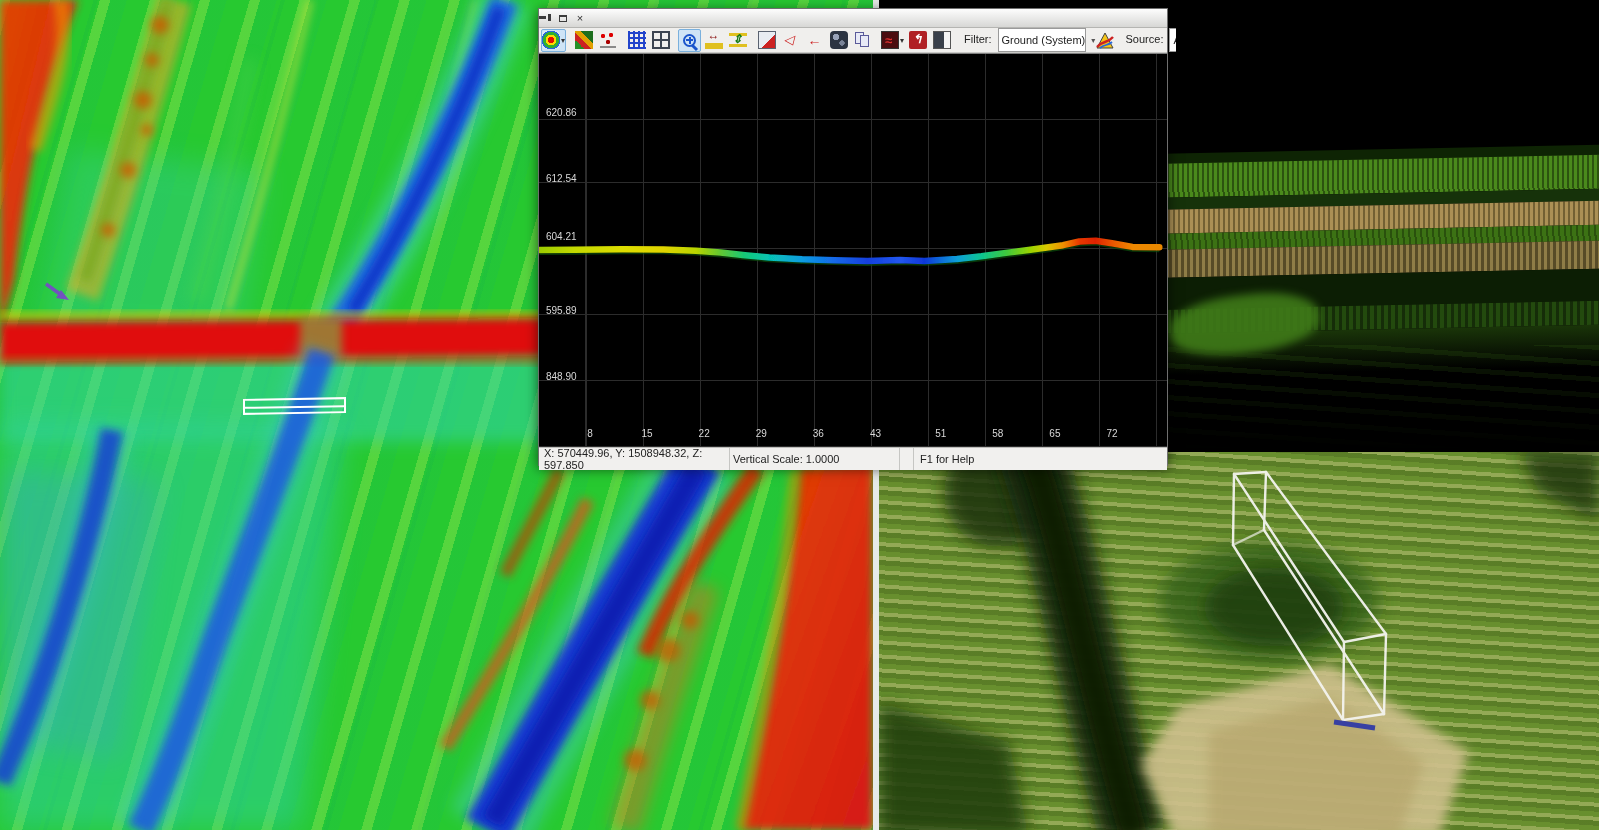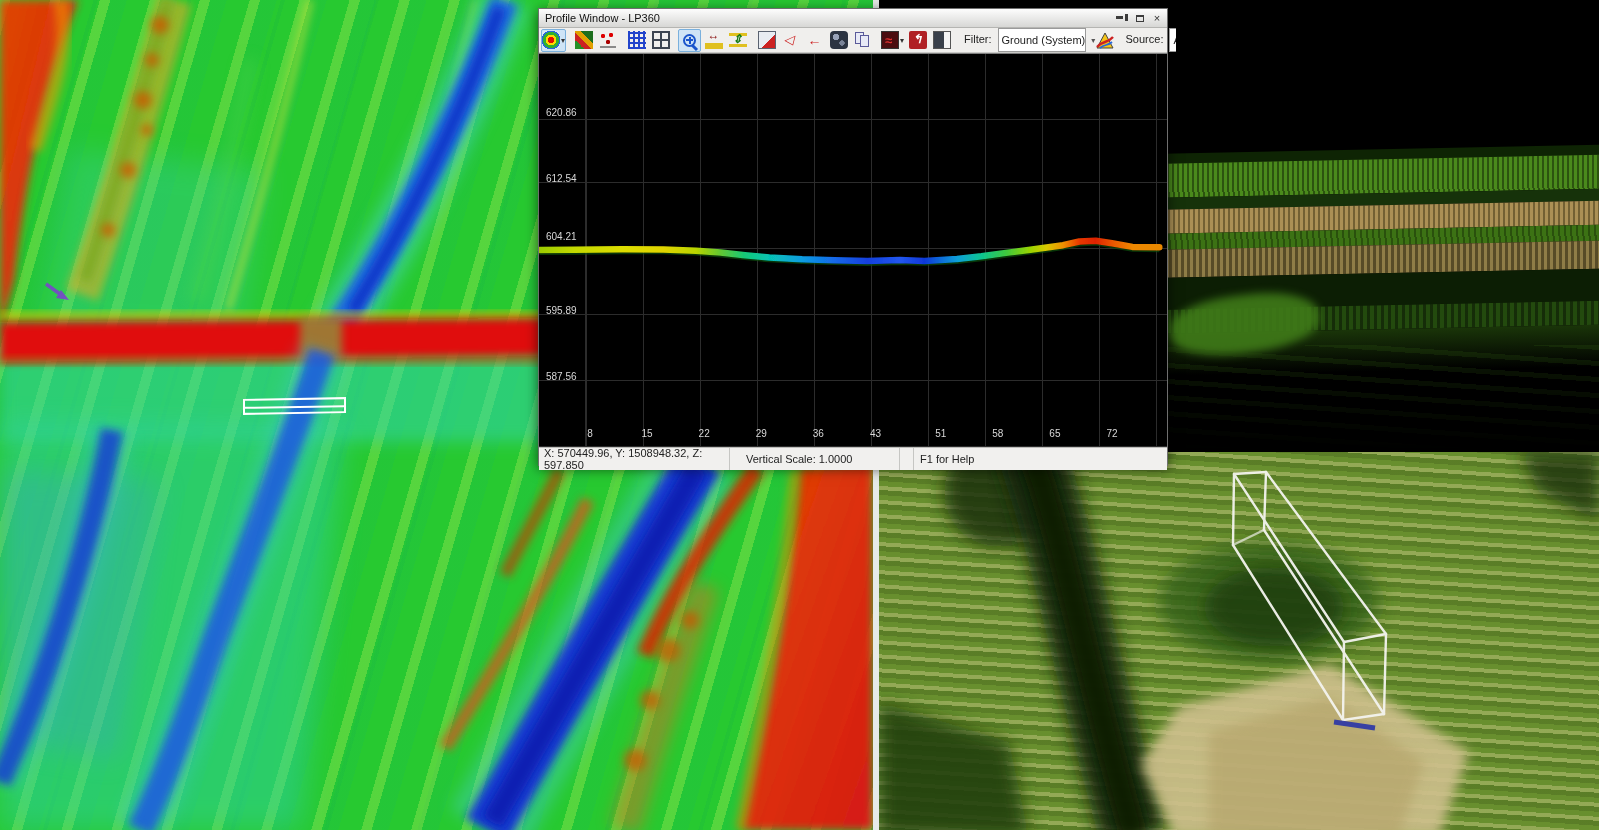--- a/index.html
+++ b/index.html
@@ -108,21 +108,21 @@
       repeating-linear-gradient(0deg,#2c2c2c 0 1px,transparent 1px 66px);
     background-position:47px 0,0 66px;}
   .ylab{position:absolute;left:7px;color:#d8d8d8;font-size:10px;z-index:1;}
   .xlab{position:absolute;top:374px;width:22px;text-align:center;color:#d8d8d8;font-size:10px;z-index:1;}
   .plot svg{position:absolute;inset:0;z-index:2;}
 
   .sbar{height:22px;display:flex;align-items:center;background:#f1f0ee;border-top:1px solid #bdbdba;
         font-size:11px;color:#222;}
   .sb-cell{height:100%;display:flex;align-items:center;box-sizing:border-box;}
   .sb-1{width:190px;padding-left:5px;}
-  .sb-2{width:170px;border-left:1px solid #c6c6c3;padding-left:16px;}
+  .sb-2{width:170px;border-left:1px solid #c6c6c3;padding-left:3px;}
   .sb-3{width:14px;border-left:1px solid #c6c6c3;}
   .sb-4{flex:1;border-left:1px solid #c6c6c3;padding-left:6px;}
 </style>
 </head>
 <body>
 
 <div class="stage">
 
   <div class="dem">
     <svg width="873" height="830" viewBox="0 0 873 830">
@@ -255,21 +255,20 @@
         <path d="M465,190 L464,268"></path>
         <path d="M507,182 L505,262"></path>
         <path d="M464,268 L505,262"></path>
       </g>
       <path d="M455,270 L496,276" stroke="#2a35a8" stroke-width="5" opacity=".9"></path>
     </svg>
   </div>
 
   <div class="pwin">
     <div class="titlebar">
-      <span class="ttl">Profile Window - LP360</span>
       <span class="wc wc-pin">
           <i></i>
         </span>
       <span class="wc wc-max">
           <i></i>
         </span>
       <span class="wc">×</span>
     </div>
 
     <div class="toolbar">
@@ -337,21 +336,21 @@
           <path d="M6,17 C10,13 14,15 18,11" stroke="#2868d8" stroke-width="1.8" fill="none"></path>
         </svg>
       </span>
       <span class="tb-label">Source:</span>
       <span class="combo source">
         <span>All Poin</span>
       </span>
     </div>
 
     <div class="plot">
-      <span id="yticks"><span class="ylab" style="top: 53px;">620.86</span><span class="ylab" style="top: 119px;">612.54</span><span class="ylab" style="top: 177px;">604.21</span><span class="ylab" style="top: 251px;">595.89</span><span class="ylab" style="top: 317px;">587.56</span></span>
+      <span id="yticks"><span class="ylab" style="top: 53px;">620.86</span><span class="ylab" style="top: 119px;">612.54</span><span class="ylab" style="top: 177px;">604.21</span><span class="ylab" style="top: 251px;">595.89</span><span class="ylab" style="top: 317px;">848.90</span></span>
       <span id="xticks"><span class="xlab" style="left: 40px;">8</span><span class="xlab" style="left: 97.092px;">15</span><span class="xlab" style="left: 154.184px;">22</span><span class="xlab" style="left: 211.276px;">29</span><span class="xlab" style="left: 268.368px;">36</span><span class="xlab" style="left: 325.46px;">43</span><span class="xlab" style="left: 390.708px;">51</span><span class="xlab" style="left: 447.8px;">58</span><span class="xlab" style="left: 504.892px;">65</span><span class="xlab" style="left: 561.984px;">72</span></span>
       <svg id="profSvg" width="628" height="393" viewBox="0 0 628 393">
         <defs>
           <linearGradient id="profGrad" gradientUnits="userSpaceOnUse" x1="0.4327999999999932" y1="0" x2="620.2888" y2="0">
               <stop offset="0.000" stop-color="#9ccc00"></stop>
               <stop offset="0.055" stop-color="#c2d800"></stop>
               <stop offset="0.134" stop-color="#dddd00"></stop>
               <stop offset="0.200" stop-color="#e0d400"></stop>
               <stop offset="0.253" stop-color="#b8d400"></stop>
               <stop offset="0.292" stop-color="#62c832"></stop>

